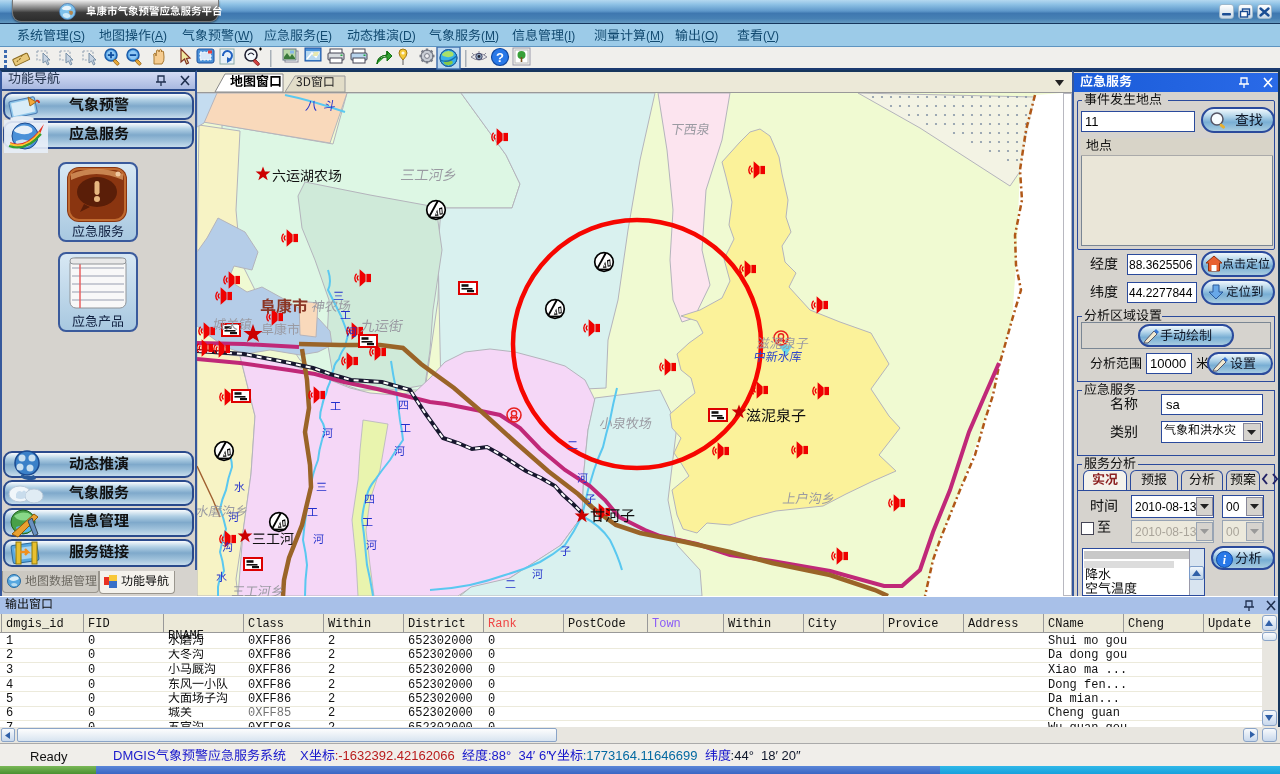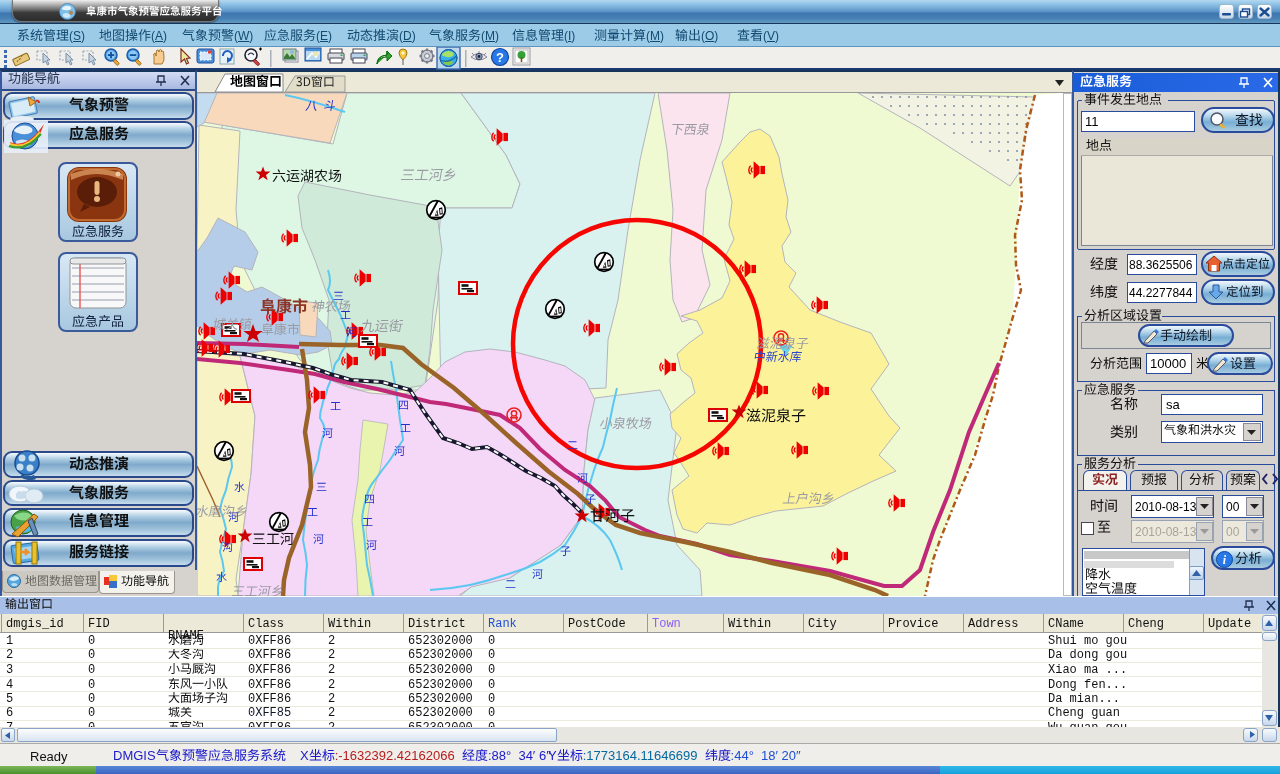--- a/index.html
+++ b/index.html
@@ -1813,21 +1813,21 @@
     <div class="abs" style="left:88px;top:3px;font:12px 'Liberation Mono';color:#111">FID</div>
     <div class="abs" style="left:83px;top:0;width:1px;height:19px;background:#999"></div>
     <div class="abs" style="left:168px;top:15px;font:12px 'Liberation Mono';color:#111">RNAME</div>
     <div class="abs" style="left:163px;top:0;width:1px;height:19px;background:#999"></div>
     <div class="abs" style="left:248px;top:3px;font:12px 'Liberation Mono';color:#111">Class</div>
     <div class="abs" style="left:243px;top:0;width:1px;height:19px;background:#999"></div>
     <div class="abs" style="left:328px;top:3px;font:12px 'Liberation Mono';color:#111">Within</div>
     <div class="abs" style="left:323px;top:0;width:1px;height:19px;background:#999"></div>
     <div class="abs" style="left:408px;top:3px;font:12px 'Liberation Mono';color:#111">District</div>
     <div class="abs" style="left:403px;top:0;width:1px;height:19px;background:#999"></div>
-    <div class="abs" style="left:488px;top:3px;font:12px 'Liberation Mono';color:#1d4ed8">Rank</div>
+    <div class="abs" style="left:488px;top:3px;font:12px 'Liberation Mono';color:#ef4444">Rank</div>
     <div class="abs" style="left:483px;top:0;width:1px;height:19px;background:#999"></div>
     <div class="abs" style="left:568px;top:3px;font:12px 'Liberation Mono';color:#111">PostCode</div>
     <div class="abs" style="left:563px;top:0;width:1px;height:19px;background:#999"></div>
     <div class="abs" style="left:652px;top:3px;font:12px 'Liberation Mono';color:#8b5cf6">Town</div>
     <div class="abs" style="left:647px;top:0;width:1px;height:19px;background:#999"></div>
     <div class="abs" style="left:728px;top:3px;font:12px 'Liberation Mono';color:#111">Within</div>
     <div class="abs" style="left:723px;top:0;width:1px;height:19px;background:#999"></div>
     <div class="abs" style="left:808px;top:3px;font:12px 'Liberation Mono';color:#111">City</div>
     <div class="abs" style="left:803px;top:0;width:1px;height:19px;background:#999"></div>
     <div class="abs" style="left:888px;top:3px;font:12px 'Liberation Mono';color:#111">Provice</div>
@@ -1960,21 +1960,21 @@
     <svg class="abs" style="left:168px;top:92px;overflow:visible" width="24" height="14">
       <g fill="#111" transform="translate(0,10)">
         <g transform="translate(0.0,0)">
           <path d="M0.5 -1.5 0.8 -0.7C1.7 -1 2.9 -1.5 4.1 -2L3.9 -2.8L2.7 -2.4V-6.3H3.9V-7.2H2.7V-9.9H1.9V-7.2H0.6V-6.3H1.9V-2C1.4 -1.8 0.9 -1.7 0.5 -1.5ZM10.4 -6.1C10.1 -5 9.8 -3.9 9.3 -3.1C9.1 -4.2 9 -5.7 8.9 -7.4H11.4V-8.2H10.6L11.2 -8.7C10.9 -9 10.2 -9.6 9.7 -10L9.1 -9.6C9.6 -9.2 10.2 -8.6 10.5 -8.2H8.9C8.9 -8.8 8.9 -9.5 8.9 -10.1H8L8 -8.2H4.4V-4.5C4.4 -2.9 4.3 -1 3.1 0.4C3.3 0.5 3.6 0.8 3.7 1C5 -0.5 5.2 -2.8 5.2 -4.5V-5H6.7C6.7 -2.9 6.7 -2.1 6.6 -1.9C6.5 -1.8 6.4 -1.8 6.2 -1.8C6.1 -1.8 5.7 -1.8 5.3 -1.8C5.4 -1.6 5.5 -1.3 5.5 -1.1C5.9 -1 6.4 -1 6.6 -1.1C6.9 -1.1 7.1 -1.2 7.2 -1.4C7.4 -1.7 7.5 -2.7 7.5 -5.4C7.5 -5.5 7.5 -5.8 7.5 -5.8H5.2V-7.4H8.1C8.2 -5.3 8.3 -3.4 8.7 -2C8 -1.1 7.2 -0.3 6.3 0.3C6.4 0.4 6.8 0.8 6.9 0.9C7.7 0.4 8.3 -0.2 8.9 -1C9.3 0.2 9.8 0.8 10.5 0.8C11.2 0.8 11.5 0.3 11.6 -1.5C11.4 -1.6 11.1 -1.8 11 -2C10.9 -0.6 10.8 -0 10.6 -0C10.2 -0 9.8 -0.7 9.5 -1.8C10.3 -3 10.8 -4.3 11.2 -5.9Z"></path>
         </g>
         <g transform="translate(12.0,0)">
           <path d="M2.7 -9.6C3.2 -9 3.7 -8.1 3.9 -7.5H1.5V-6.6H5.5V-5.2C5.5 -4.9 5.5 -4.7 5.5 -4.5H0.8V-3.6H5.3C4.9 -2.3 3.8 -0.9 0.6 0.2C0.8 0.4 1.1 0.7 1.2 0.9C4.3 -0.1 5.6 -1.5 6.2 -2.9C7.2 -1.1 8.7 0.3 10.9 0.9C11 0.6 11.3 0.2 11.5 0C9.3 -0.5 7.7 -1.8 6.8 -3.6H11.2V-4.5H6.5L6.6 -5.1V-6.6H10.6V-7.5H8.2C8.6 -8.2 9.1 -9 9.5 -9.7L8.5 -10C8.2 -9.3 7.7 -8.2 7.2 -7.5H3.9L4.7 -8C4.5 -8.5 4 -9.4 3.4 -10Z"></path>
         </g>
       </g>
     </svg>
-    <div class="abs" style="left:248px;top:92px;font:12px 'Liberation Mono';color:#0f172a">0XFF85</div>
+    <div class="abs" style="left:248px;top:92px;font:12px 'Liberation Mono';color:#737373">0XFF85</div>
     <div class="abs" style="left:328px;top:92px;font:12px 'Liberation Mono';color:#111">2</div>
     <div class="abs" style="left:408px;top:92px;font:12px 'Liberation Mono';color:#111">652302000</div>
     <div class="abs" style="left:488px;top:92px;font:12px 'Liberation Mono';color:#111">0</div>
     <div class="abs" style="left:1048px;top:92px;font:12px 'Liberation Mono';color:#111">Cheng guan</div>
     <div class="abs" style="left:6px;top:107px;font:12px 'Liberation Mono';color:#111">7</div>
     <div class="abs" style="left:88px;top:107px;font:12px 'Liberation Mono';color:#111">0</div>
     <svg class="abs" style="left:168px;top:107px;overflow:visible" width="36" height="14">
       <g fill="#111" transform="translate(0,10)">
         <g transform="translate(0.0,0)">
           <path d="M2.1 -5.4V-4.5H4.4C4.1 -3.1 3.9 -1.7 3.6 -0.6H0.7V0.3H11.4V-0.6H8.9C9.1 -2.2 9.3 -4.1 9.3 -5.4L8.7 -5.5L8.5 -5.4H5.4L5.9 -8H10.5V-8.9H1.4V-8H4.9C4.8 -7.2 4.6 -6.3 4.5 -5.4ZM4.6 -0.6C4.8 -1.7 5.1 -3.1 5.3 -4.5H8.3C8.3 -3.4 8.1 -1.9 8 -0.6Z"></path>
@@ -2104,19 +2104,19 @@
     <svg style="display:inline-block;vertical-align:top;overflow:visible;margin-top:1px" width="26" height="16">
       <g fill="#1a1acc" transform="translate(0,10.9)">
         <g transform="translate(0.0,0)">
           <path d="M0.6 -0.7 0.8 0.2C2 -0.1 3.6 -0.5 5.2 -0.9L5.1 -1.8C3.4 -1.4 1.7 -0.9 0.6 -0.7ZM0.8 -5.5C1 -5.6 1.3 -5.7 2.9 -5.9C2.3 -5 1.8 -4.3 1.6 -4.1C1.2 -3.6 0.9 -3.3 0.6 -3.2C0.7 -3 0.8 -2.5 0.9 -2.4C1.1 -2.5 1.6 -2.7 4.8 -3.3C4.7 -3.5 4.7 -3.9 4.8 -4.1L2.2 -3.6C3.1 -4.8 4.1 -6.2 4.9 -7.7L4.2 -8.2C3.9 -7.7 3.7 -7.2 3.4 -6.7L1.7 -6.6C2.5 -7.7 3.2 -9.1 3.8 -10.5L3 -10.9C2.4 -9.3 1.5 -7.6 1.2 -7.2C0.9 -6.8 0.7 -6.5 0.5 -6.4C0.6 -6.1 0.8 -5.7 0.8 -5.5ZM8 -10.9V-9.2H5.3V-8.2H8V-6.8H5.6V-5.9H8V-4.4H5.1V-3.5H8V1H9V-3.5H11.4C11.3 -1.9 11.2 -1.3 11 -1.1C10.9 -1 10.8 -1 10.7 -1C10.5 -1 10.2 -1 9.7 -1C9.9 -0.8 9.9 -0.5 10 -0.2C10.4 -0.2 10.8 -0.2 11 -0.2C11.3 -0.2 11.5 -0.3 11.7 -0.5C12 -0.8 12.2 -1.7 12.3 -4.1C12.3 -4.2 12.3 -4.4 12.3 -4.4H9V-5.9H11.5V-6.8H9V-8.2H12V-9.2H9V-10.9Z"></path>
         </g>
         <g transform="translate(13.0,0)">
           <path d="M5 -8.4V-7.2H2.9V-6.4H5V-4.3H10.1V-6.4H12.2V-7.2H10.1V-8.4H9.1V-7.2H6V-8.4ZM9.1 -6.4V-5.1H6V-6.4ZM9.8 -2.6C9.3 -2 8.5 -1.4 7.5 -1C6.6 -1.4 5.8 -2 5.3 -2.6ZM3.1 -3.4V-2.6H4.8L4.4 -2.5C4.9 -1.7 5.6 -1.1 6.5 -0.6C5.2 -0.2 3.9 0 2.5 0.1C2.6 0.4 2.8 0.7 2.9 1C4.5 0.8 6.1 0.5 7.5 -0.1C8.8 0.5 10.3 0.8 11.9 1C12.1 0.8 12.3 0.4 12.5 0.2C11.1 0.1 9.7 -0.2 8.6 -0.6C9.7 -1.2 10.7 -2 11.3 -3.2L10.7 -3.5L10.5 -3.4ZM6.1 -10.8C6.3 -10.4 6.5 -10 6.7 -9.6H1.6V-6.1C1.6 -4.1 1.5 -1.4 0.5 0.6C0.7 0.7 1.2 0.9 1.4 1C2.4 -1 2.6 -4 2.6 -6.1V-8.7H12.3V-9.6H7.8C7.6 -10 7.4 -10.6 7.1 -11Z"></path>
         </g>
       </g>
     </svg>
-    <span style="font:13px 'Liberation Sans';color:#1d4ed8;white-space:pre">:44°  18′ 20″</span>
+    <span style="font:13px 'Liberation Sans';color:#0f172a;white-space:pre">:44°  18′ 20″</span>
   </div>
 <div class="abs" style="left:0;top:766px;width:1280px;height:8px;
  background:linear-gradient(#5a86d8,#3a66c4)"></div>
 <div class="abs" style="left:0;top:766px;width:96px;height:8px;
  background:linear-gradient(#7ab858,#4a9030)"></div>
 <div class="abs" style="left:940px;top:766px;width:340px;height:8px;
  background:linear-gradient(#30b8e8,#18a0dc)"></div>
 </body></html>

